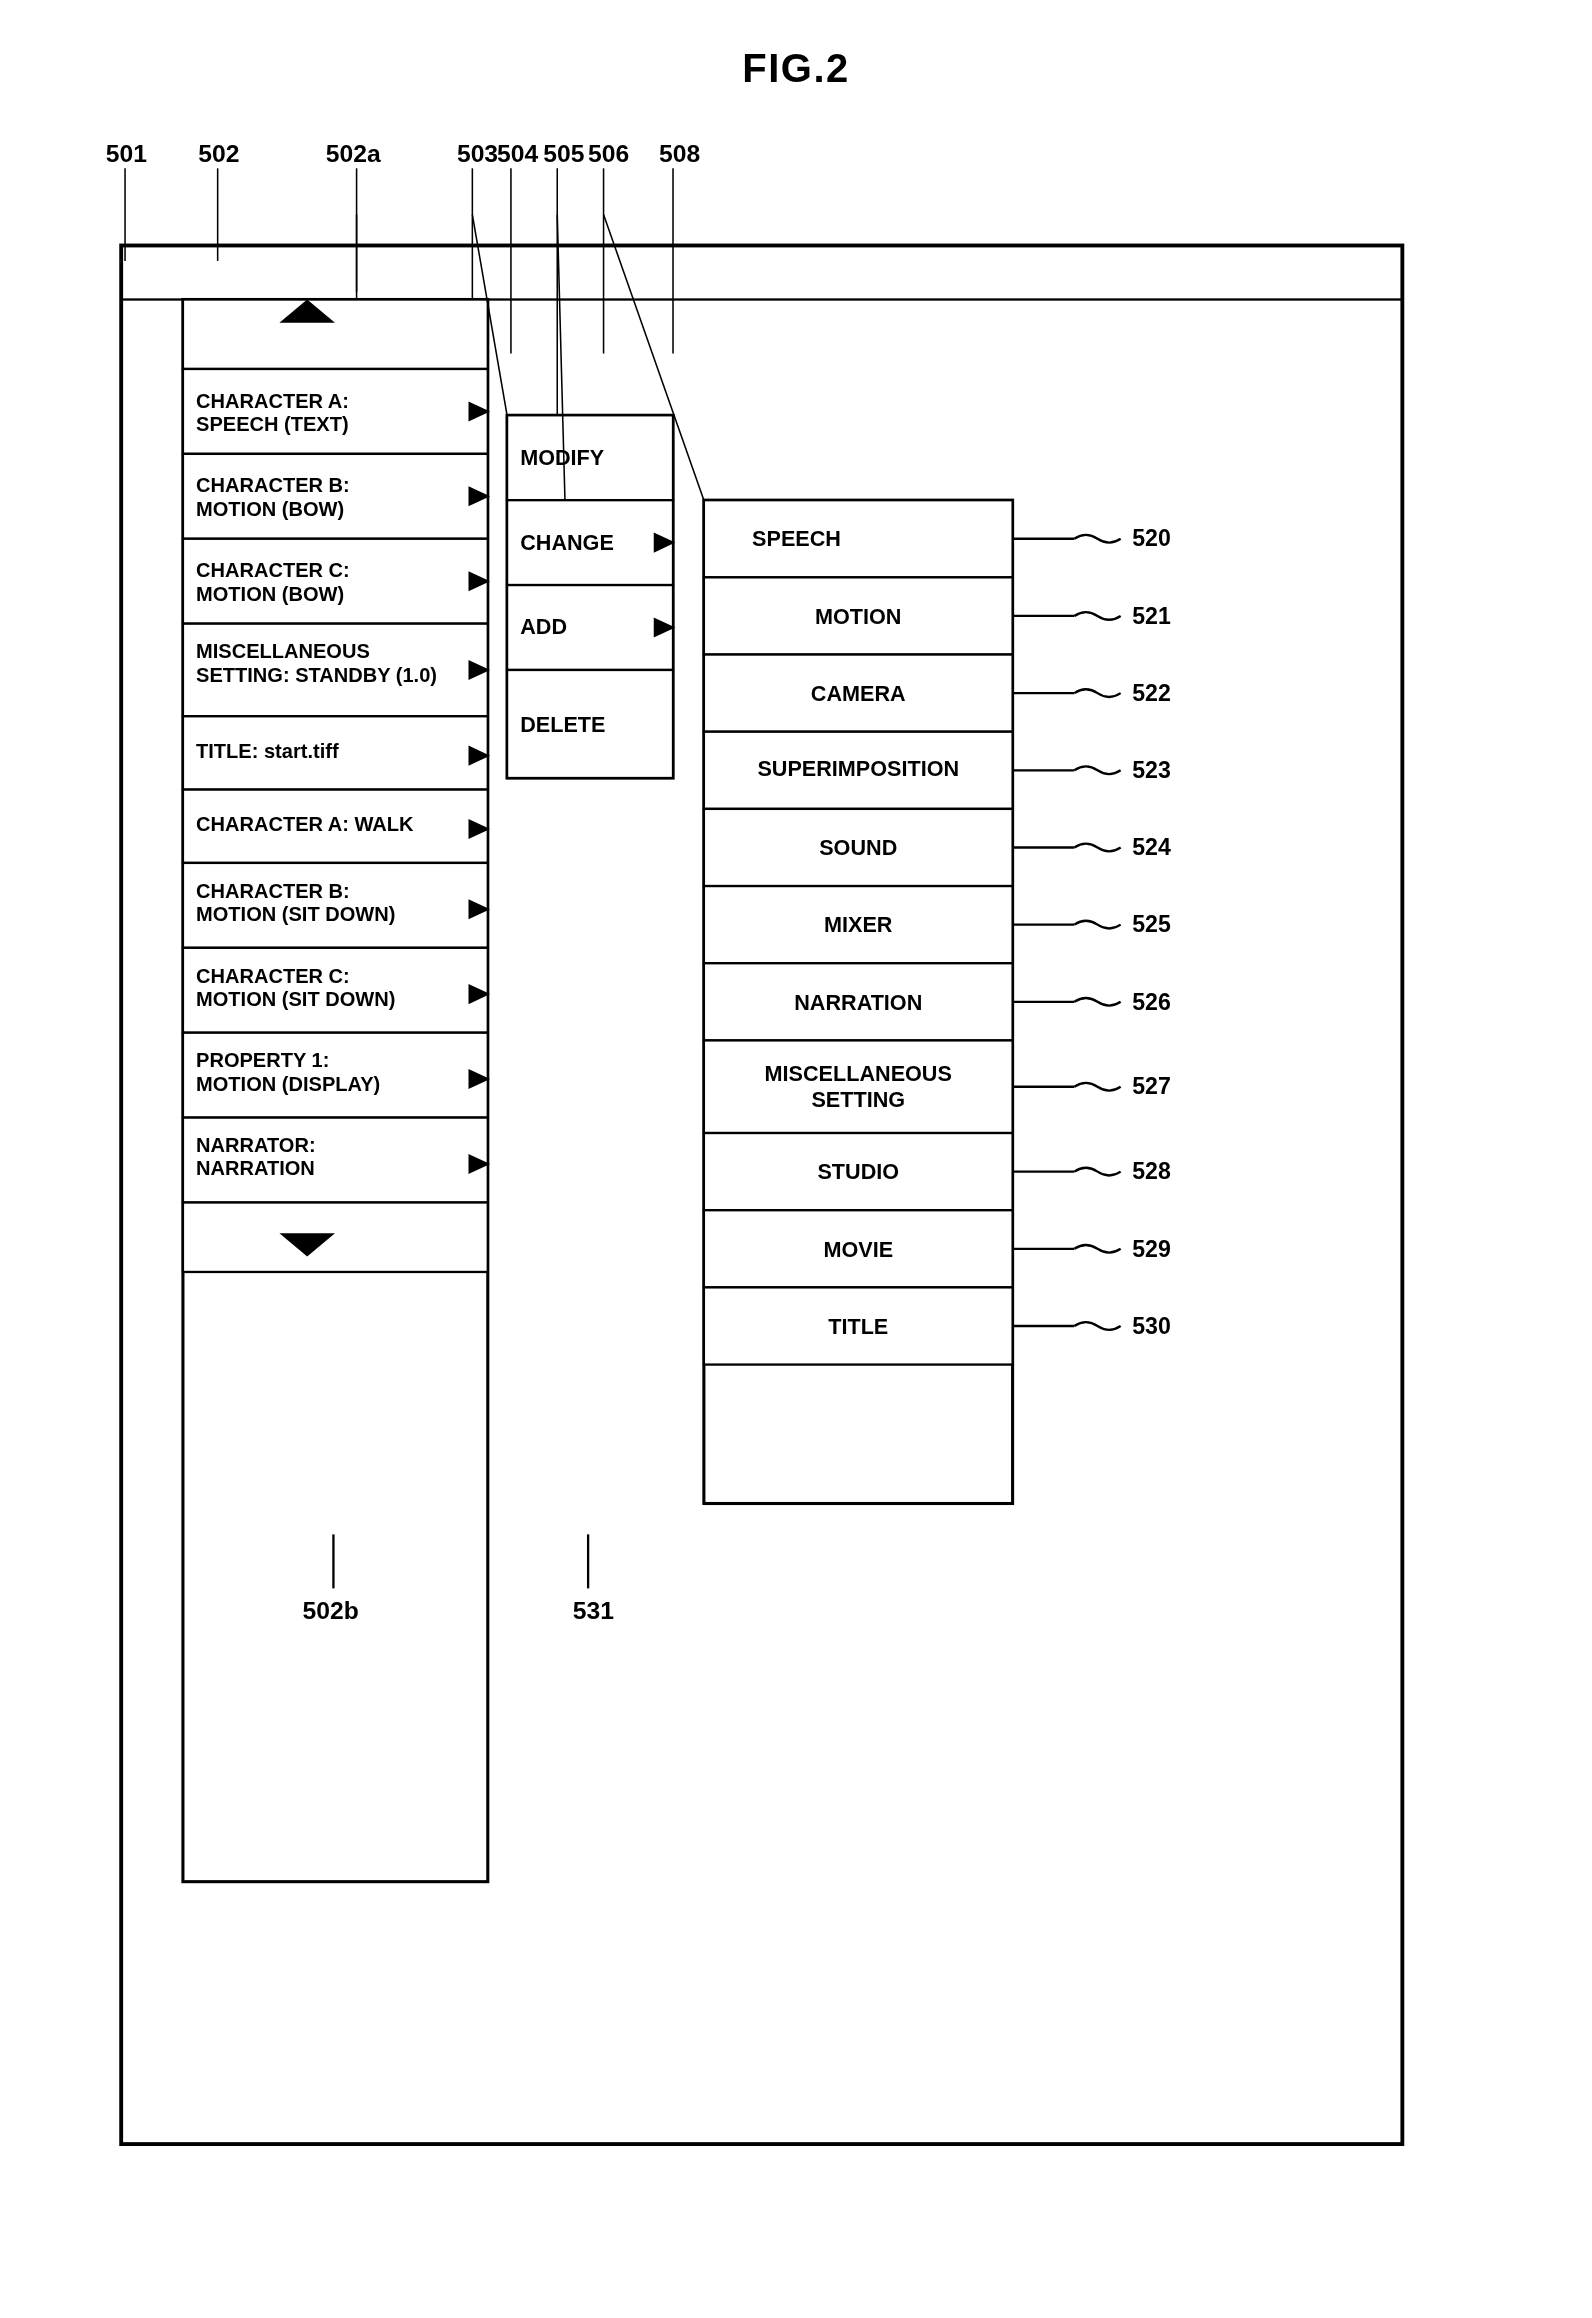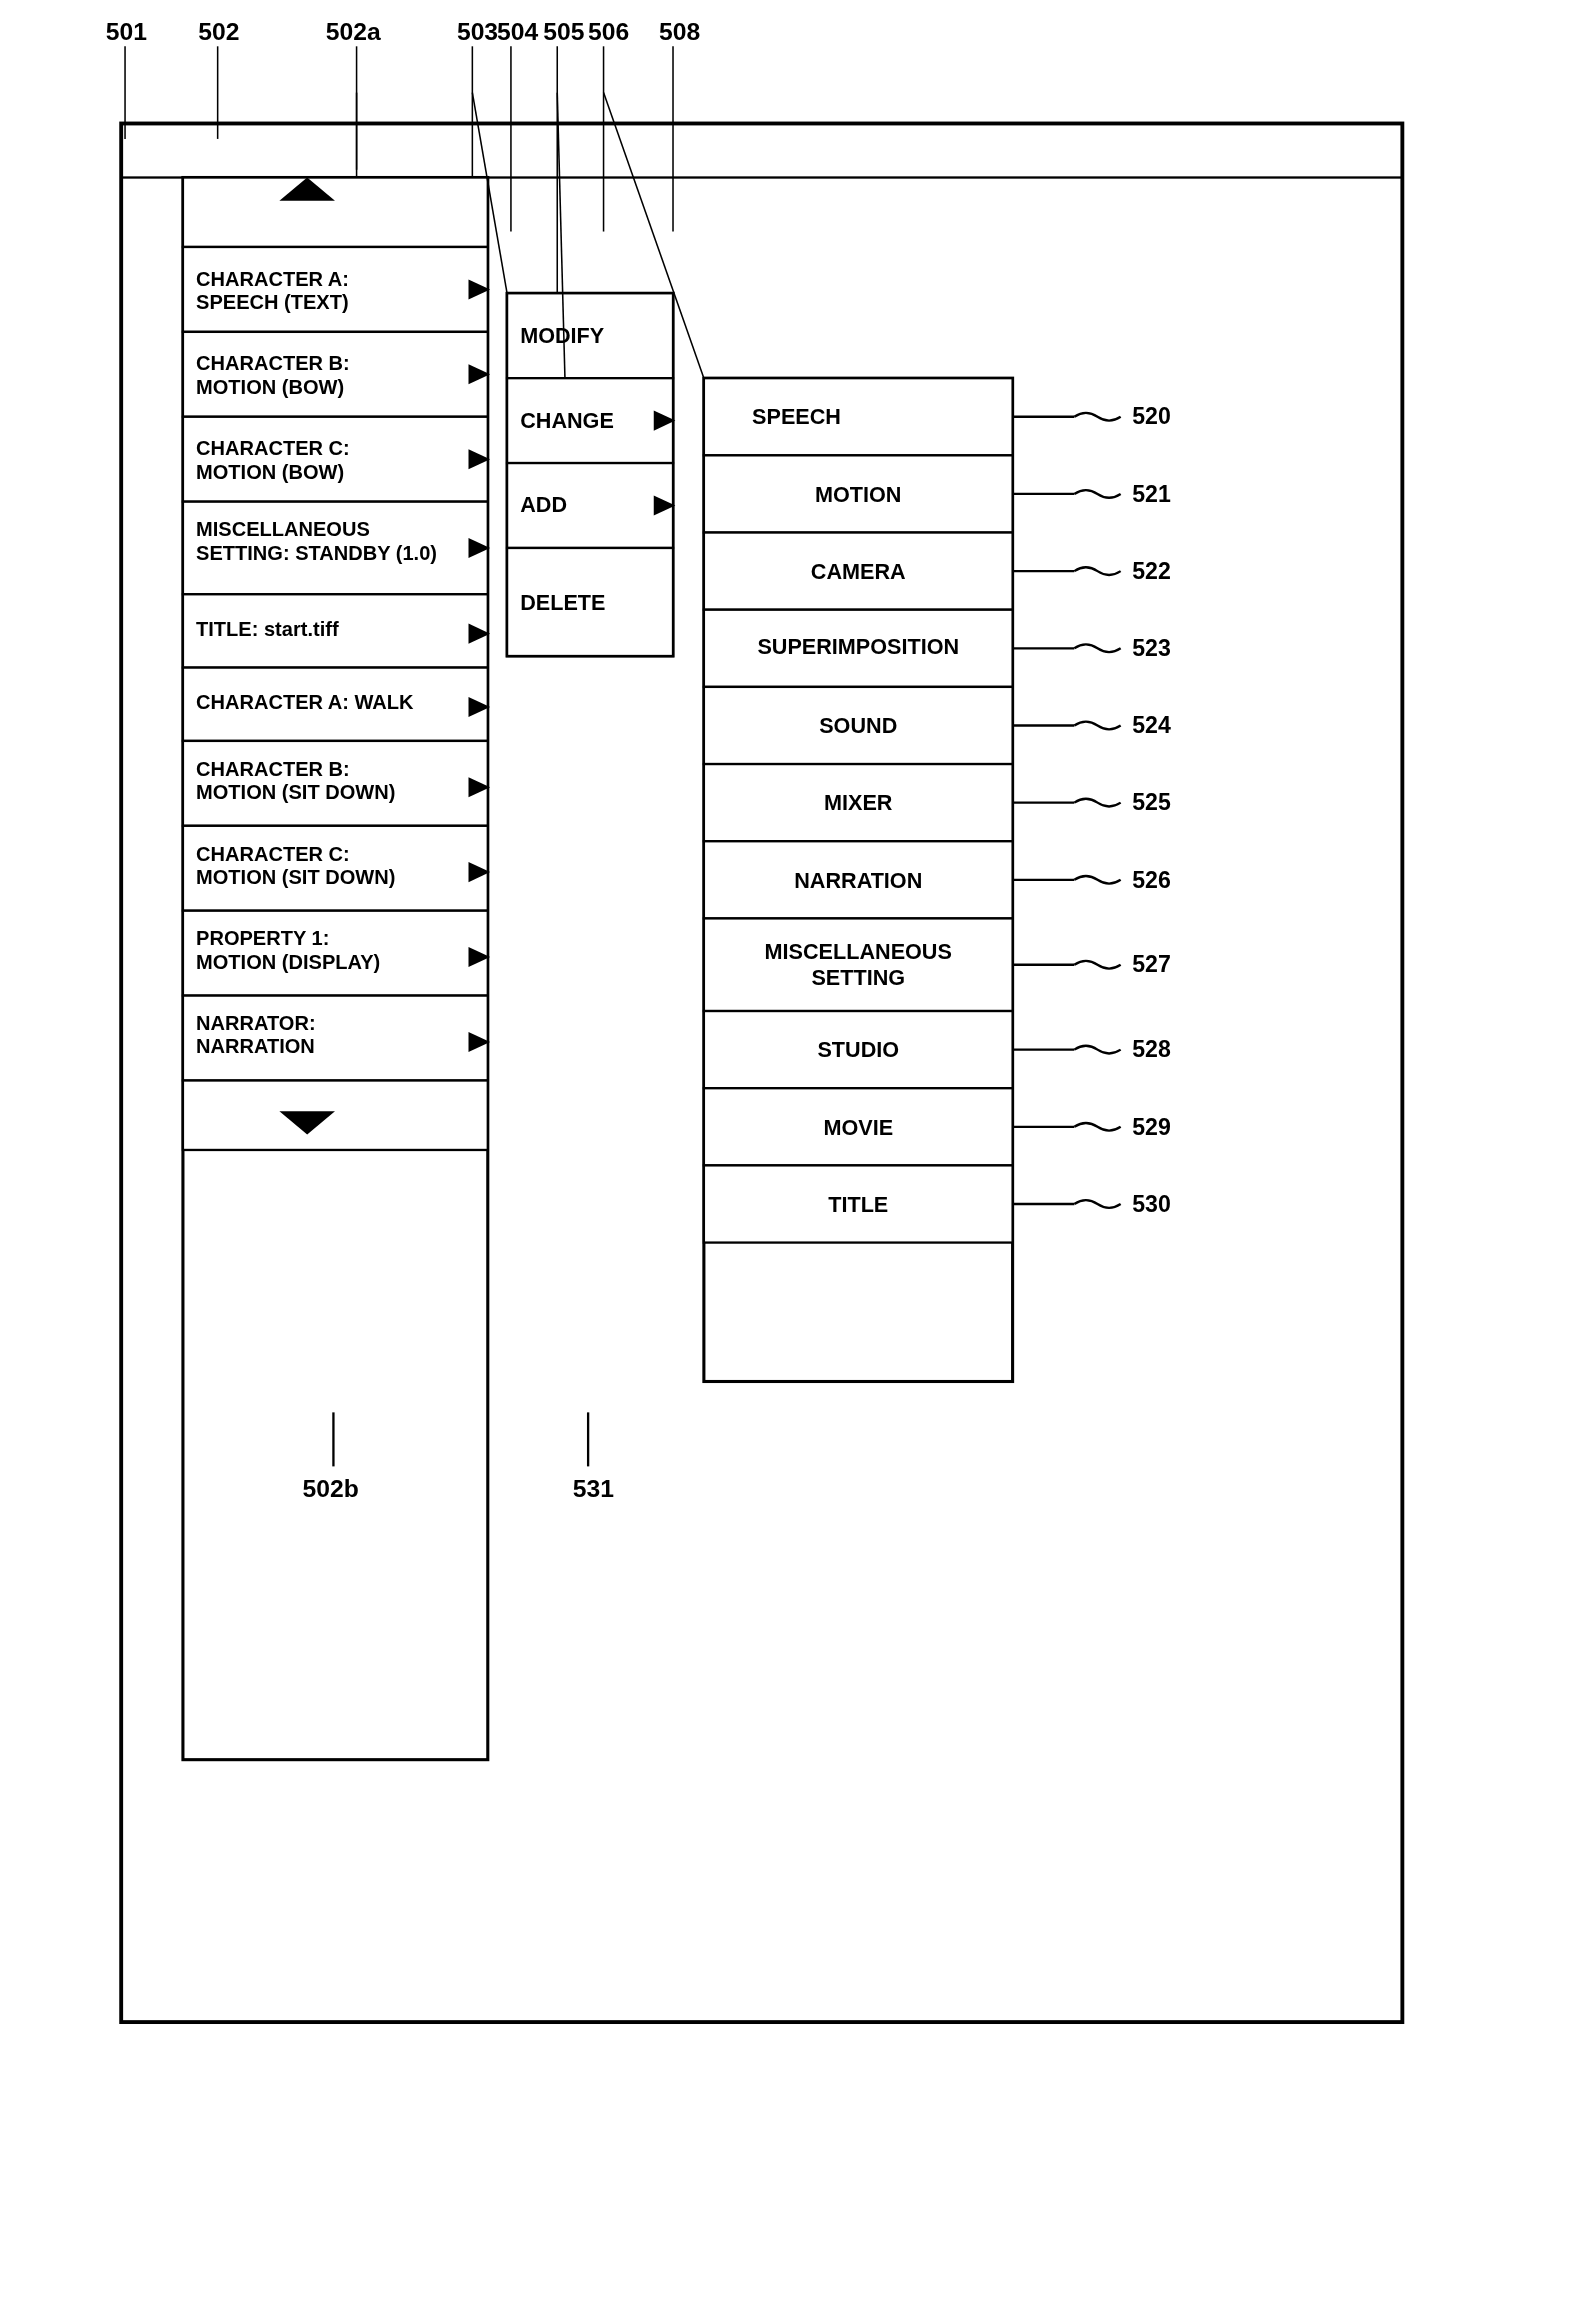--- a/index.html
+++ b/index.html
@@ -24,20 +24,21 @@
       position: relative;
       width: 1467px;
       margin: 0 auto;
       padding-top: 62px;
     }
   </style>
 </head>
 <body>
 
 <div>
+  <div class="page-title">FIG.2</div>
 
   <div class="diagram-container">
 
     <svg style="position:absolute; top:0; left:0; width:1467px; height:2161px; pointer-events:none;" viewBox="0 0 1900 2800" width="1467" height="2161">
 
       <line x1="80" y1="60" x2="80" y2="180" stroke="#000" stroke-width="2"></line>
       <text x="55" y="52" font-size="32" font-family="Arial" font-weight="bold">501</text>
 
       <line x1="200" y1="60" x2="200" y2="180" stroke="#000" stroke-width="2"></line>
       <text x="175" y="52" font-size="32" font-family="Arial" font-weight="bold">502</text>

